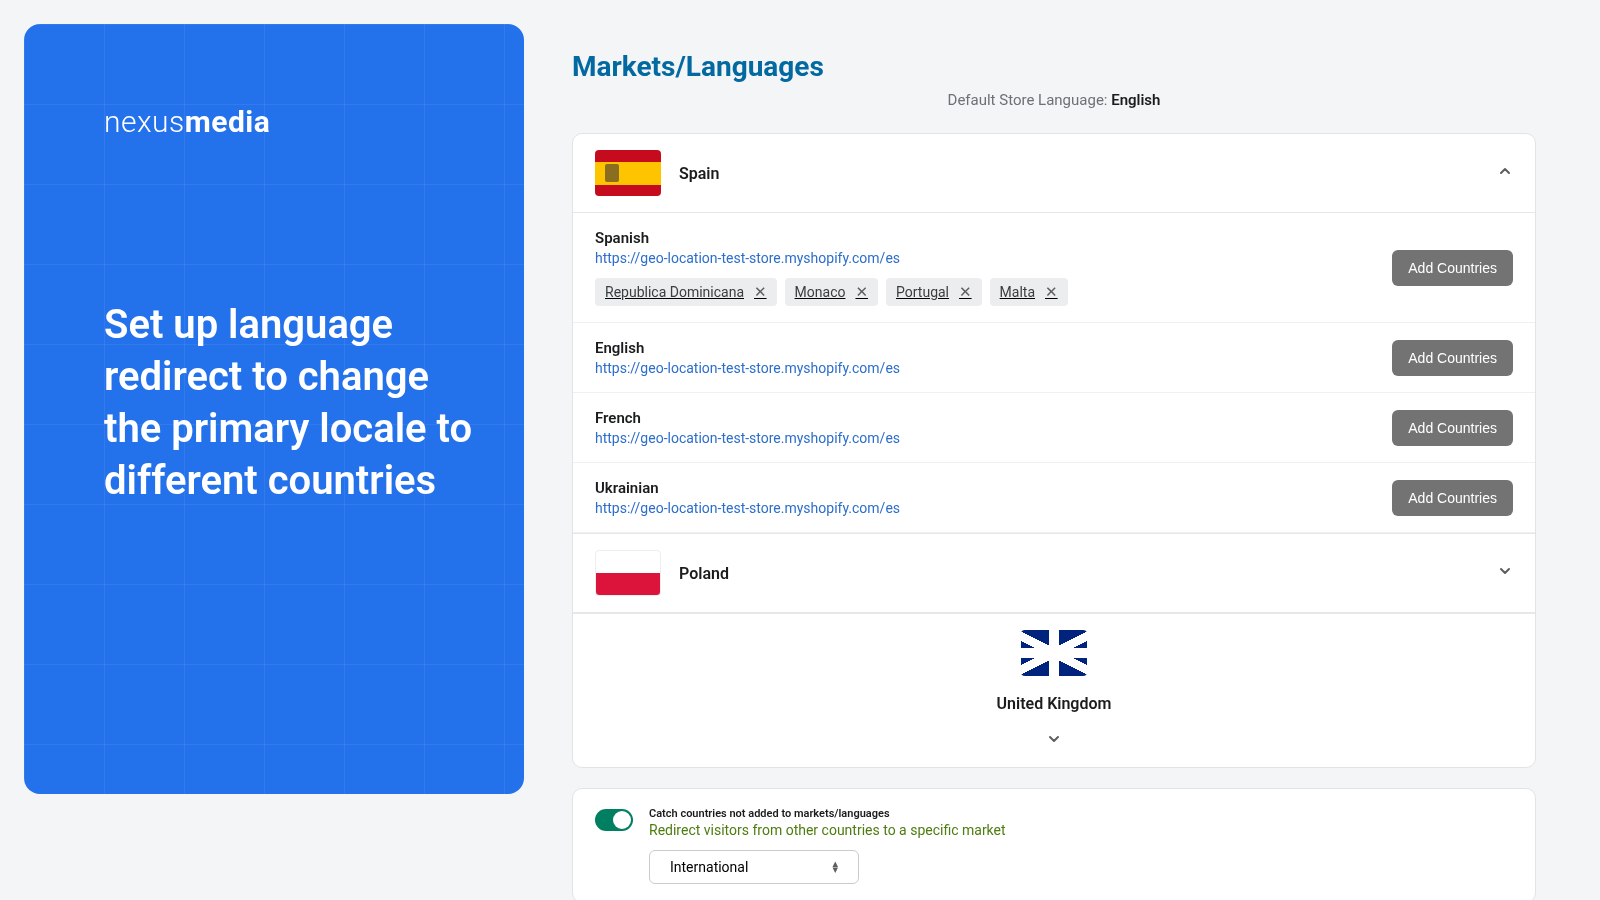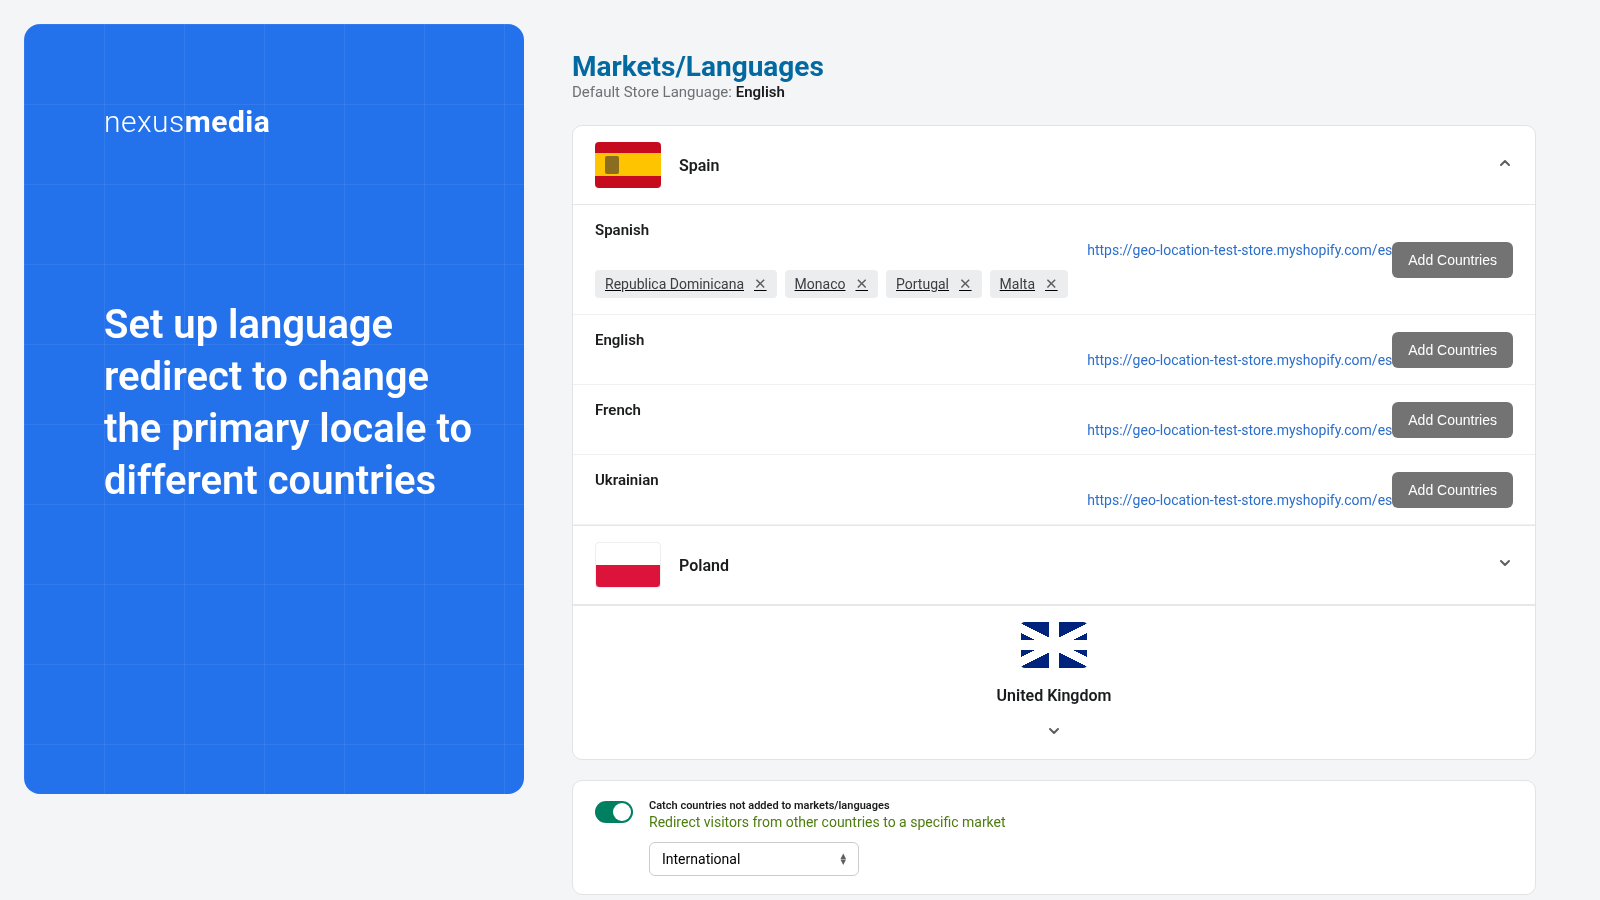--- a/index.html
+++ b/index.html
@@ -32,21 +32,21 @@
     linear-gradient(90deg, rgba(255,255,255,0.07) 1px, transparent 1px);
   background-size: 80px 80px;
   pointer-events:none;
 }
 .brand { font-size: 30px; font-weight: 300; letter-spacing: .5px; position:relative; }
 .brand .bold { font-weight: 700; }
 .promo-text { margin-top: 160px; font-size: 40px; font-weight: 600; line-height: 1.3; position:relative; }
 
 .main { flex:1; padding-top: 26px; padding-right: 40px; }
 .page-title { font-size: 28px; font-weight: 700; color:#0369a1; }
-.subtitle { font-size: 15px; color:#6d7175; }
+.subtitle { margin-top: 8px; font-size: 15px; color:#6d7175;text-align:center; }
 .subtitle .val { font-weight: 600; color:#1a1c1d; }
 
 .panel { margin-top: 24px; background:#fff; border:1px solid #e1e3e5; border-radius:10px; overflow:hidden; }
 .market-header {
   display:flex; align-items:center; gap:18px;
   padding: 16px 22px;
   cursor:pointer;
   border-bottom:1px solid #e5e7e9;
 }
 .market-header:last-child { border-bottom:none;flex-direction:column; }
@@ -71,21 +71,21 @@
 .chevron { color:#5c5f62; }
 
 .lang-row {
   display:flex; align-items:flex-start; justify-content:space-between;
   padding: 16px 22px;
   border-bottom:1px solid #eef0f1;
 }
 .lang-row:last-of-type { border-bottom:none; }
 .lang-info { flex:1; }
 .lang-name { font-size:15px; font-weight:600; color:#1a1c1d; }
-.lang-url { font-size:14px; color:#2c6ecb; margin-top:3px; display:block;text-align:right; }
+.lang-url { font-size:14px; color:#2c6ecb; margin-top:3px; display:block; }
 .chips { margin-top:12px; display:flex; flex-wrap:wrap; gap:8px;text-decoration:underline; }
 .chip {
   background:#ebedef; border-radius:4px; padding:6px 10px;
   font-size:14px; color:#3b3e40; display:inline-flex; align-items:center; gap:10px;
 }
 .chip .x { color:#5c5f62; cursor:pointer; font-size:15px; line-height:1; }
 .btn-add {
   background:#737373; color:#fff; border:none; border-radius:6px;
   padding:10px 16px; font-size:14px; font-weight:500; cursor:pointer;
   white-space:nowrap; align-self:center;
@@ -96,21 +96,21 @@
   padding: 18px 22px; display:flex; gap:16px; align-items:flex-start;
 }
 .toggle {
   width:38px; height:22px; background:#008060; border-radius:11px; position:relative;
   flex-shrink:0; margin-top:2px; cursor:pointer;
 }
 .toggle::after { content:""; position:absolute; right:2px; top:2px; width:18px; height:18px; background:#fff; border-radius:50%; }
 .catch-title { font-size:11px; font-weight:600; color:#1a1c1d; }
 .catch-sub { font-size:14px; color:#4d7c0f; margin-top:2px; }
 .select {
-  margin-top:12px; width:210px; padding:8px 12px; font-size:14px;
+  margin-top:12px; width:210px; padding:8px 20px; font-size:14px;
   border:1px solid #c9cccf; border-radius:6px; background:#fff;
   display:flex; justify-content:space-between; align-items:center; cursor:pointer;
 }
 .select-caret { font-size:11px; color:#5c5f62; display:flex; flex-direction:column; line-height:6px; }
 </style>
 </head>
 <body>
 
 <div class="sidebar-promo">
   <div class="brand">

